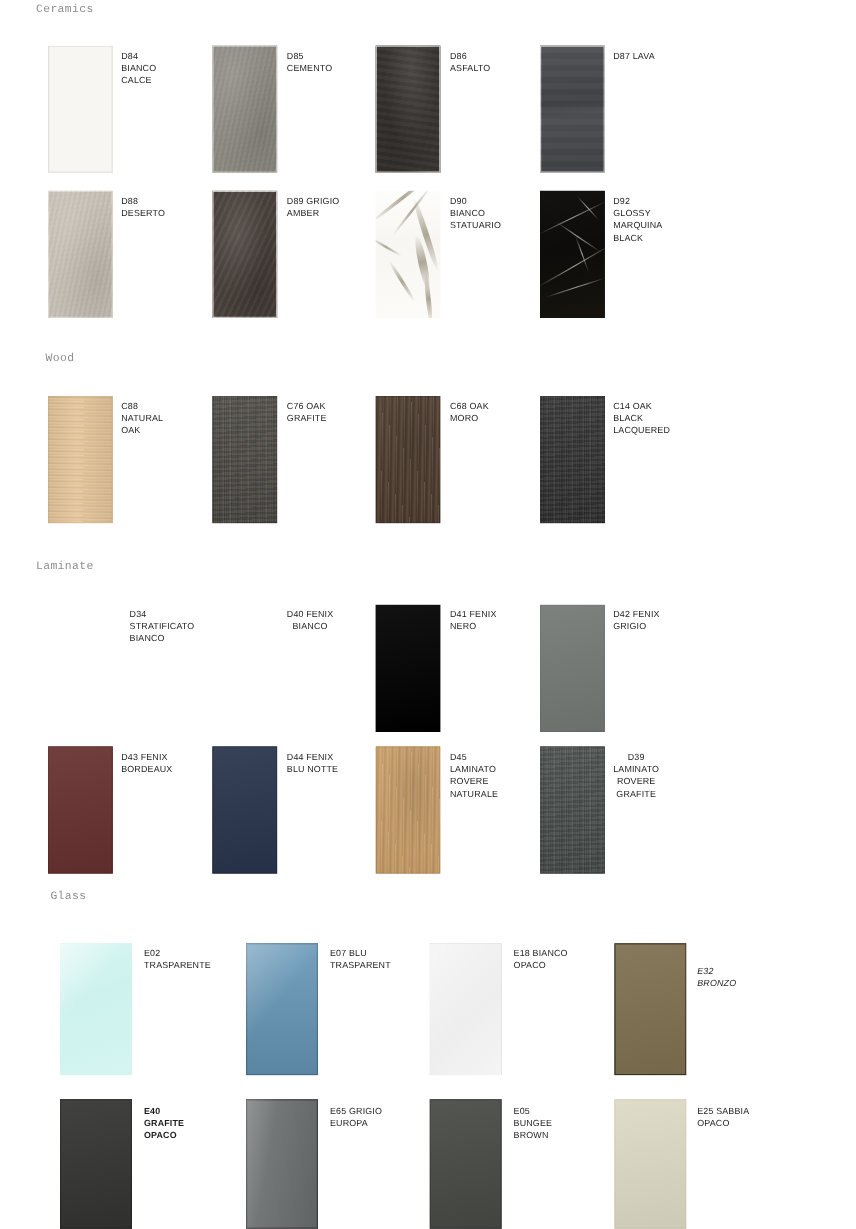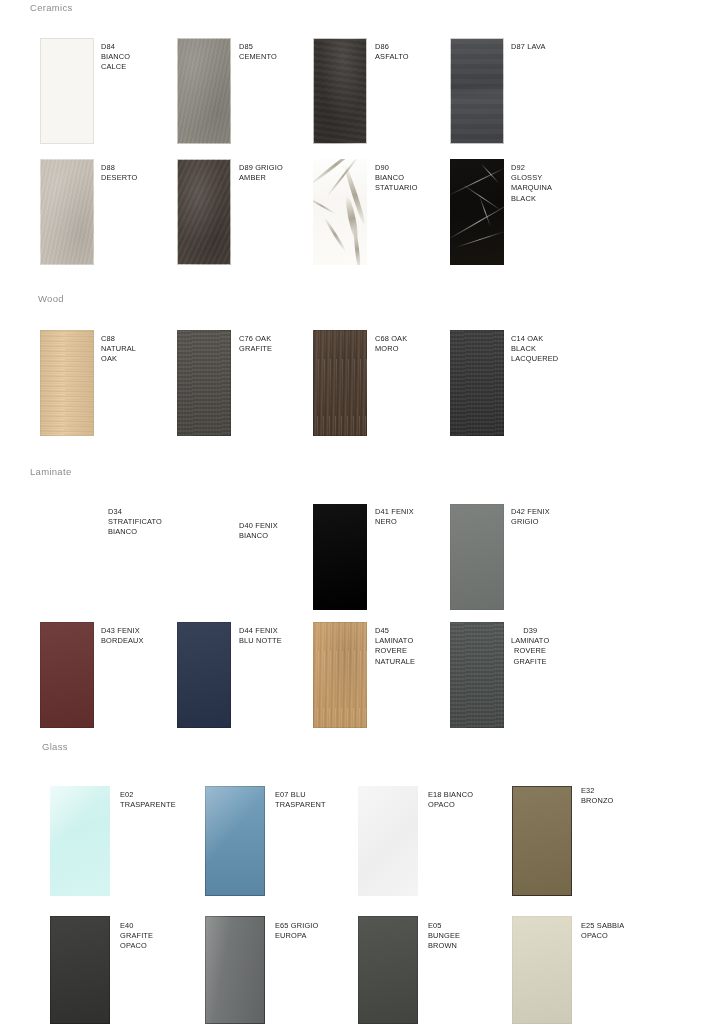--- a/index.html
+++ b/index.html
@@ -20,21 +20,21 @@
     left: 0; top: 0;
     width: 713px;
     height: 1024px;
   }
   .section-title {
     position: absolute;
     font-size: 9.5px;
     color: #8d8d8d;
     letter-spacing: 0.3px;
     white-space: nowrap;
-    font-family: Liberation Sans, sans-serif;
+    font-family: Liberation Mono, monospace;
   }
   .swatch-item {
     position: absolute;
   }
   .swatch-tile {
     position: absolute;
     left: 0;
     top: 0;
     overflow: hidden;
     background: #ffffff;
@@ -301,21 +301,21 @@
       </div>
     </div>
     <div class="swatch-label" style="left: 108px; top: 507px;">D34
 STRATIFICATO
 BIANCO</div>
     <div class="swatch-item" style="left: 177px; top: 504px; width: 54px; height: 106px;">
       <div class="swatch-tile" style="width: 54px; height: 106px; background: rgb(255, 255, 255); box-shadow: rgb(255, 255, 255) 0px 0px 0px 1px inset;">
         <div class="tex tex-plain"></div>
       </div>
     </div>
-    <div class="swatch-label" style="left: 239px; top: 521px;">D40 FENIX
+    <div class="swatch-label" style="left: 239px; top: 507px; text-align: center;">D40 FENIX
 BIANCO</div>
     <div class="swatch-item" style="left: 313px; top: 504px; width: 54px; height: 106px;">
       <div class="swatch-tile" style="width: 54px; height: 106px; background: rgb(0, 0, 0); box-shadow: rgb(0, 0, 0) 0px 0px 0px 1px inset;">
         <div class="tex tex-matte"></div>
       </div>
     </div>
     <div class="swatch-label" style="left: 375px; top: 507px;">D41 FENIX
 NERO</div>
     <div class="swatch-item" style="left: 450px; top: 504px; width: 54px; height: 106px;">
       <div class="swatch-tile" style="width: 54px; height: 106px; background: rgb(115, 120, 117); box-shadow: rgb(109, 114, 112) 0px 0px 0px 1px inset;">
@@ -376,28 +376,28 @@
         <div class="tex tex-glass-white"></div>
       </div>
     </div>
     <div class="swatch-label" style="left: 428px; top: 790px;">E18 BIANCO
 OPACO</div>
     <div class="swatch-item" style="left: 512px; top: 786px; width: 60px; height: 110px;">
       <div class="swatch-tile" style="width: 60px; height: 110px; background: rgb(126, 111, 79); box-shadow: rgb(58, 50, 38) 0px 0px 0px 1px inset;">
         <div class="tex tex-matte"></div>
       </div>
     </div>
-    <div class="swatch-label" style="left: 581px; top: 786px;">E32
+    <div class="swatch-label" style="left: 581px; top: 805px; font-style: italic;">E32
 BRONZO</div>
     <div class="swatch-item" style="left: 50px; top: 916px; width: 60px; height: 108px;">
       <div class="swatch-tile" style="width: 60px; height: 108px; background: rgb(51, 51, 50); box-shadow: rgb(38, 38, 37) 0px 0px 0px 1px inset;">
         <div class="tex tex-matte"></div>
       </div>
     </div>
-    <div class="swatch-label" style="left: 120px; top: 921px;">E40
+    <div class="swatch-label" style="left: 120px; top: 921px; font-weight: bold;">E40
 GRAFITE
 OPACO</div>
     <div class="swatch-item" style="left: 205px; top: 916px; width: 60px; height: 108px;">
       <div class="swatch-tile" style="width: 60px; height: 108px; background: rgb(107, 110, 110); box-shadow: rgb(63, 66, 67) 0px 0px 0px 1px inset;">
         <div class="tex tex-glass-grad"></div>
       </div>
     </div>
     <div class="swatch-label" style="left: 275px; top: 921px;">E65 GRIGIO
 EUROPA</div>
     <div class="swatch-item" style="left: 358px; top: 916px; width: 60px; height: 108px;">

